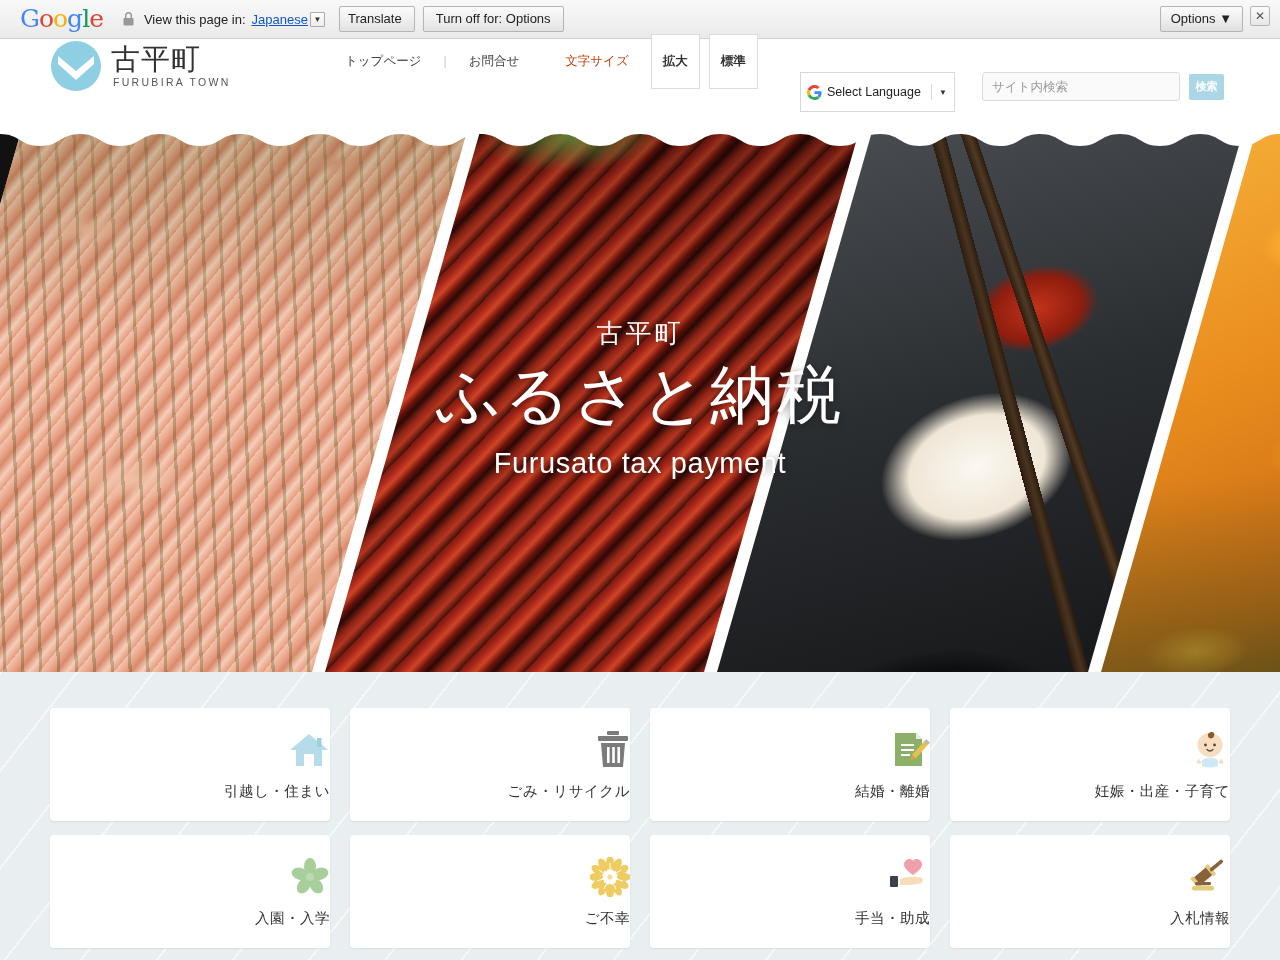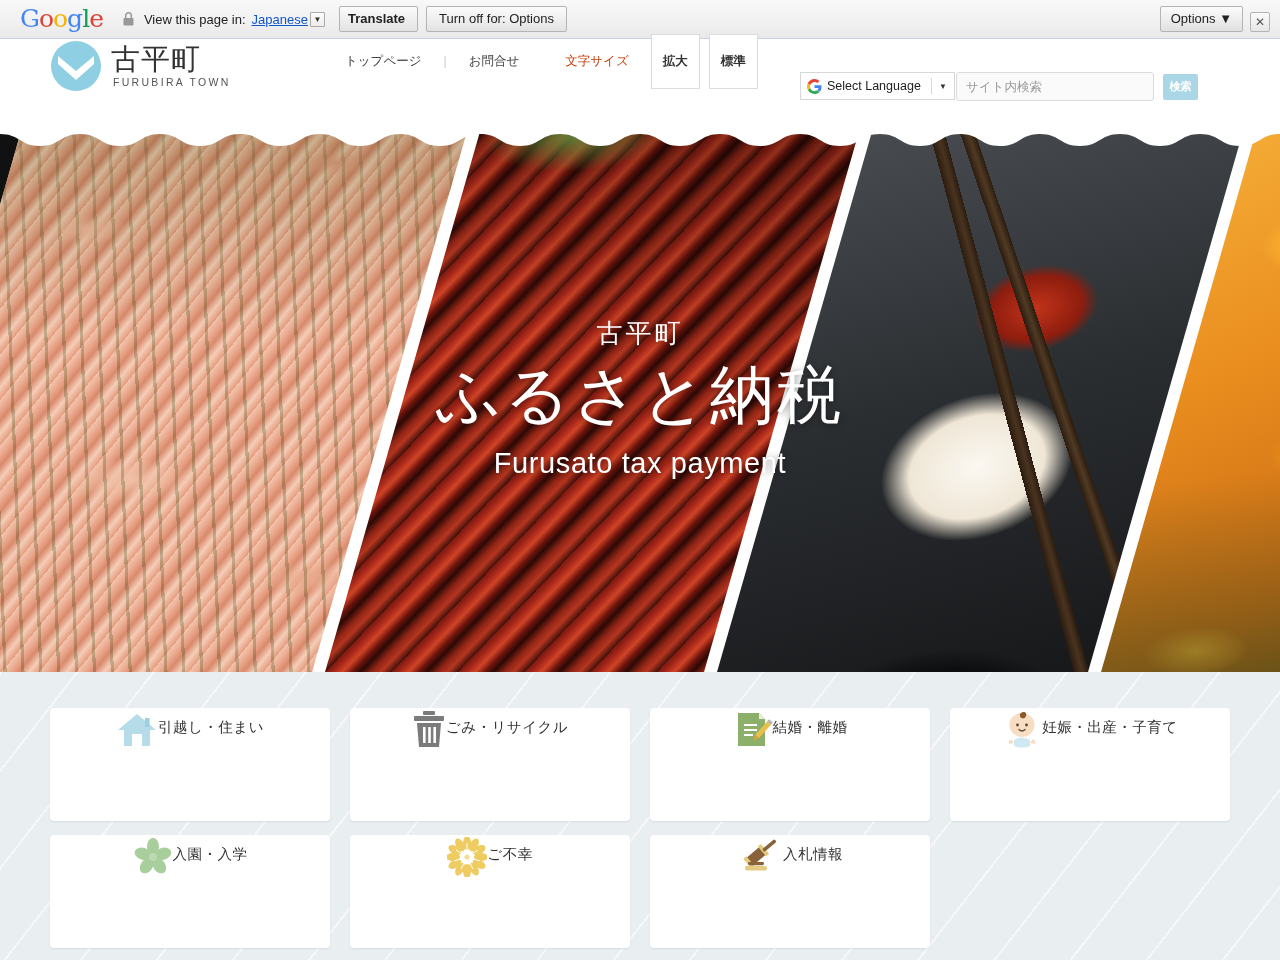--- a/index.html
+++ b/index.html
@@ -43,22 +43,22 @@
     width: 15px; height: 15px; font-size: 8px; color: #333;
     border: 1px solid #aaa; background: linear-gradient(#fdfdfd,#ececec);
     border-radius: 1px; margin-right: 14px; cursor: pointer;
   }
   .gt-btn {
     font-size: 13px; color: #222;
     border: 1px solid #b4b4b4; border-radius: 2px;
     background: linear-gradient(to bottom,#fbfbfb 0%, #efefef 50%, #e2e2e2 100%);
     padding: 4px 12px 5px; cursor: pointer; white-space: nowrap;
   }
-  .gt-btn.strong { font-weight: bold; margin-right: 8px; padding-left: 8px; }
-  .gt-right { margin-left: auto; display: flex; align-items: flex-end; gap: 7px; padding-right: 4px;}
+  .gt-btn.strong { font-weight: normal; margin-right: 8px; padding-left: 8px; }
+  .gt-right { margin-left: auto; display: flex; align-items: flex-start; gap: 7px; padding-right: 4px;}
   .gt-opt {
     font-size: 13px; color: #222;
     border: 1px solid #b4b4b4; border-radius: 2px;
     background: linear-gradient(to bottom,#fbfbfb 0%, #eeeeee 50%, #e0e0e0 100%);
     padding: 4px 10px 5px; cursor: pointer;
   }
   .gt-close {
     width: 20px; height: 20px;
     border: 1px solid #b4b4b4; border-radius: 2px;
     background: linear-gradient(to bottom,#fbfbfb,#e6e6e6);
@@ -96,31 +96,31 @@
   .util-gap { width: 46px; }
   .fs-label { color: #c2410c; margin-right: 22px; }
   .fs-btn {
     border: 1px solid #dcdcdc; background: #fff;
     font-size: 12.5px; color: #333; font-weight: bold;
     padding: 18px 11px; margin-right: 9px; cursor: pointer;
   }
 
   #lang-select {
     position: absolute; left: 800px; top: 33px;
-    width: 155px; height: 28px;
+    width: 155px; height: 40px;
     border: 1px solid #d7d7d7; background: #fff;
     display: flex; align-items: center; cursor: pointer;
   }
   #lang-select .gsmall { width: 15px; height: 15px; margin: 0 5px 0 6px; }
   #lang-select .lsel-text { font-size: 12.5px; color: #222; flex: 1; }
   #lang-select .lsel-div { width: 1px; height: 16px; background: #d7d7d7; }
   #lang-select .lsel-arrow { font-size: 8px; color: #333; padding: 0 7px; }
 
   #search-wrap {
-    position: absolute; left: 956px; top: 33px;
+    position: absolute; left: 982px; top: 33px;
     display: flex; align-items: center;
   }
   #search-input {
     width: 198px; height: 29px;
     border: 1px solid #dcdcdc; border-radius: 3px;
     background: #fafafa;
     font-size: 12.5px; color: #333; padding: 0 9px;
     font-family: "DejaVu Sans", sans-serif;
   }
   #search-input::placeholder { color: #9a9a9a; }
@@ -267,22 +267,22 @@
     position: absolute; left: 50px; top: 36px;
     width: 1180px;
     display: grid;
     grid-template-columns: repeat(4, 280px);
     grid-auto-rows: 113px;
     column-gap: 20px; row-gap: 14px;
   }
   .card {
     background: #fff; border-radius: 4px;
     box-shadow: 0 1px 2px rgba(40,60,70,.10);
-    display: flex; flex-direction: row;
-    align-items: flex-start; justify-content: center;
+    display: flex; flex-direction: column;
+    align-items: flex-end; justify-content: center;
     cursor: pointer;
   }
   .card-icon { height: 44px; display: flex; align-items: center; justify-content: center; }
   .card-label {
     font-family: "DejaVu Sans", sans-serif;
     font-size: 14.5px; color: #333; margin-top: 10px; letter-spacing: .5px;
   }
 </style>
 </head>
 <body>
@@ -505,20 +505,30 @@
             <line x1="20" y1="20" x2="14" y2="32"></line>
               <line x1="20" y1="20" x2="7" y2="24"></line>
             <line x1="20" y1="20" x2="9" y2="13"></line>
           </g>
           <circle cx="20" cy="20" r="2.6" fill="#f6dd93"></circle>
         </svg>
       </div>
       <div class="card-label">ご不幸</div>
     </div>
 
+    <div class="card">
+      <div class="card-icon">
+        <svg width="46" height="40" viewBox="0 0 46 40">
+          <path d="M29 18 C29 18 20 12.5 20 7.8 C20 4.4 22.6 2 25.6 2 C27.3 2 28.5 2.9 29 3.8 C29.5 2.9 30.7 2 32.4 2 C35.4 2 38 4.4 38 7.8 C38 12.5 29 18 29 18 Z" fill="#f0a0aa"></path>
+          <path d="M16 22 Q24 18.5 38 20.5 Q40 24 37 26.5 Q26 28.5 16 28 Z" fill="#f6dcb8"></path>
+          <rect x="6" y="19" width="8" height="11" rx="1" fill="#3c4149"></rect>
+        </svg>
+      </div>
+      <div class="card-label">手当・助成</div>
+    </div>
 
     <div class="card">
       <div class="card-icon">
         <svg width="46" height="40" viewBox="0 0 46 40">
           <g transform="rotate(-40 23 16)">
             <rect x="9" y="11" width="18" height="10" rx="1.5" fill="#8a6239"></rect>
             <rect x="6.5" y="9.5" width="4" height="13" rx="1" fill="#e3cb7f"></rect>
             <rect x="25.5" y="9.5" width="4" height="13" rx="1" fill="#e3cb7f"></rect>
             <rect x="27" y="14.5" width="16" height="3.6" rx="1.5" fill="#8a6239"></rect>
           </g>

